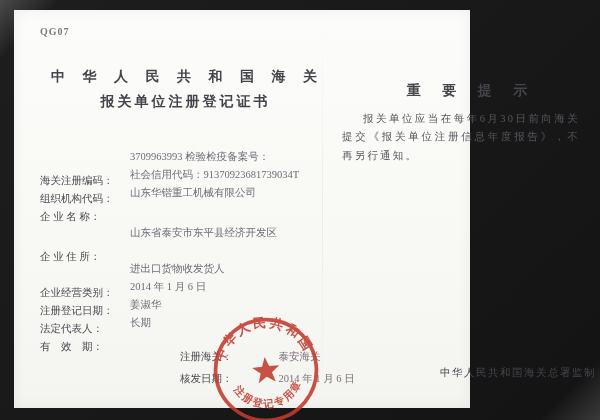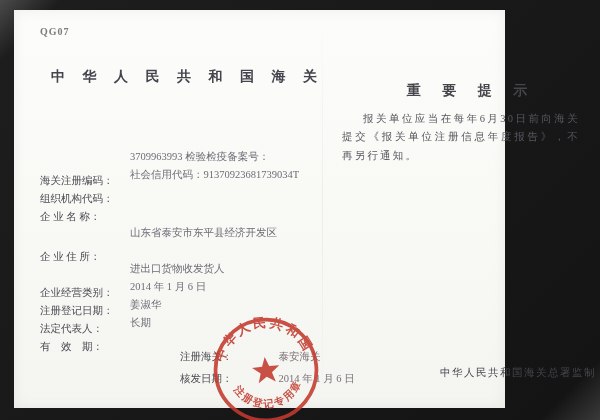--- a/index.html
+++ b/index.html
@@ -5,21 +5,21 @@
   * { margin:0; padding:0; box-sizing:border-box; }
   html,body { width:600px; height:420px; }
   body {
     position:relative;
     background:#262626;
     background:linear-gradient(135deg,#4a4a4a 0%,#1d1d1d 6%,#141414 94%,#3a3a3a 100%);
     font-family:"Liberation Serif","DejaVu Serif",serif;
     overflow:hidden;
   }
   .page {
-    position:absolute; left:14px; top:10px; width:491px; height:398px;
+    position:absolute; left:14px; top:10px; width:456px; height:398px;
     background:#fbfbf9;
     background:linear-gradient(180deg,#fcfcfa 0%,#f8f8f5 60%,#f4f4f0 100%);
     box-shadow:inset 0 0 14px rgba(0,0,0,0.06);
   }
   .fold { position:absolute; left:308px; top:0; width:1px; height:100%;
     background:linear-gradient(180deg,rgba(0,0,0,0.00),rgba(0,0,0,0.05),rgba(0,0,0,0.00)); }
   .form-code {
     position:absolute; left:26px; top:16px;
     font-size:10px; letter-spacing:1px; color:#7c7c78; font-weight:bold;
   }
@@ -46,32 +46,34 @@
 </head>
 <body>
 
 <div class="page">
   <div class="fold"></div>
 
   <div class="form-code">QG07</div>
 
   <div class="cert-title">
     <div class="t1">中 华 人 民 共 和 国 海 关</div>
+    <div class="t2">报关单位注册登记证书</div>
   </div>
 
   <div class="row" style="top:140px">
     <span class="lbl">海关注册编码：</span>
     <span class="val">3709963993  检验检疫备案号：</span>
   </div>
   <div class="row" style="top:158px">
     <span class="lbl">组织机构代码：</span>
     <span class="val">社会信用代码：91370923681739034T</span>
   </div>
   <div class="row" style="top:176px">
     <span class="lbl">企 业 名 称：</span>
+    <span class="val">山东华锴重工机械有限公司</span>
   </div>
   <div class="row" style="top:216px">
     <span class="lbl">企 业 住 所：</span>
     <span class="val">山东省泰安市东平县经济开发区</span>
   </div>
   <div class="row" style="top:252px">
     <span class="lbl">企业经营类别：</span>
     <span class="val">进出口货物收发货人</span>
   </div>
   <div class="row" style="top:270px">

